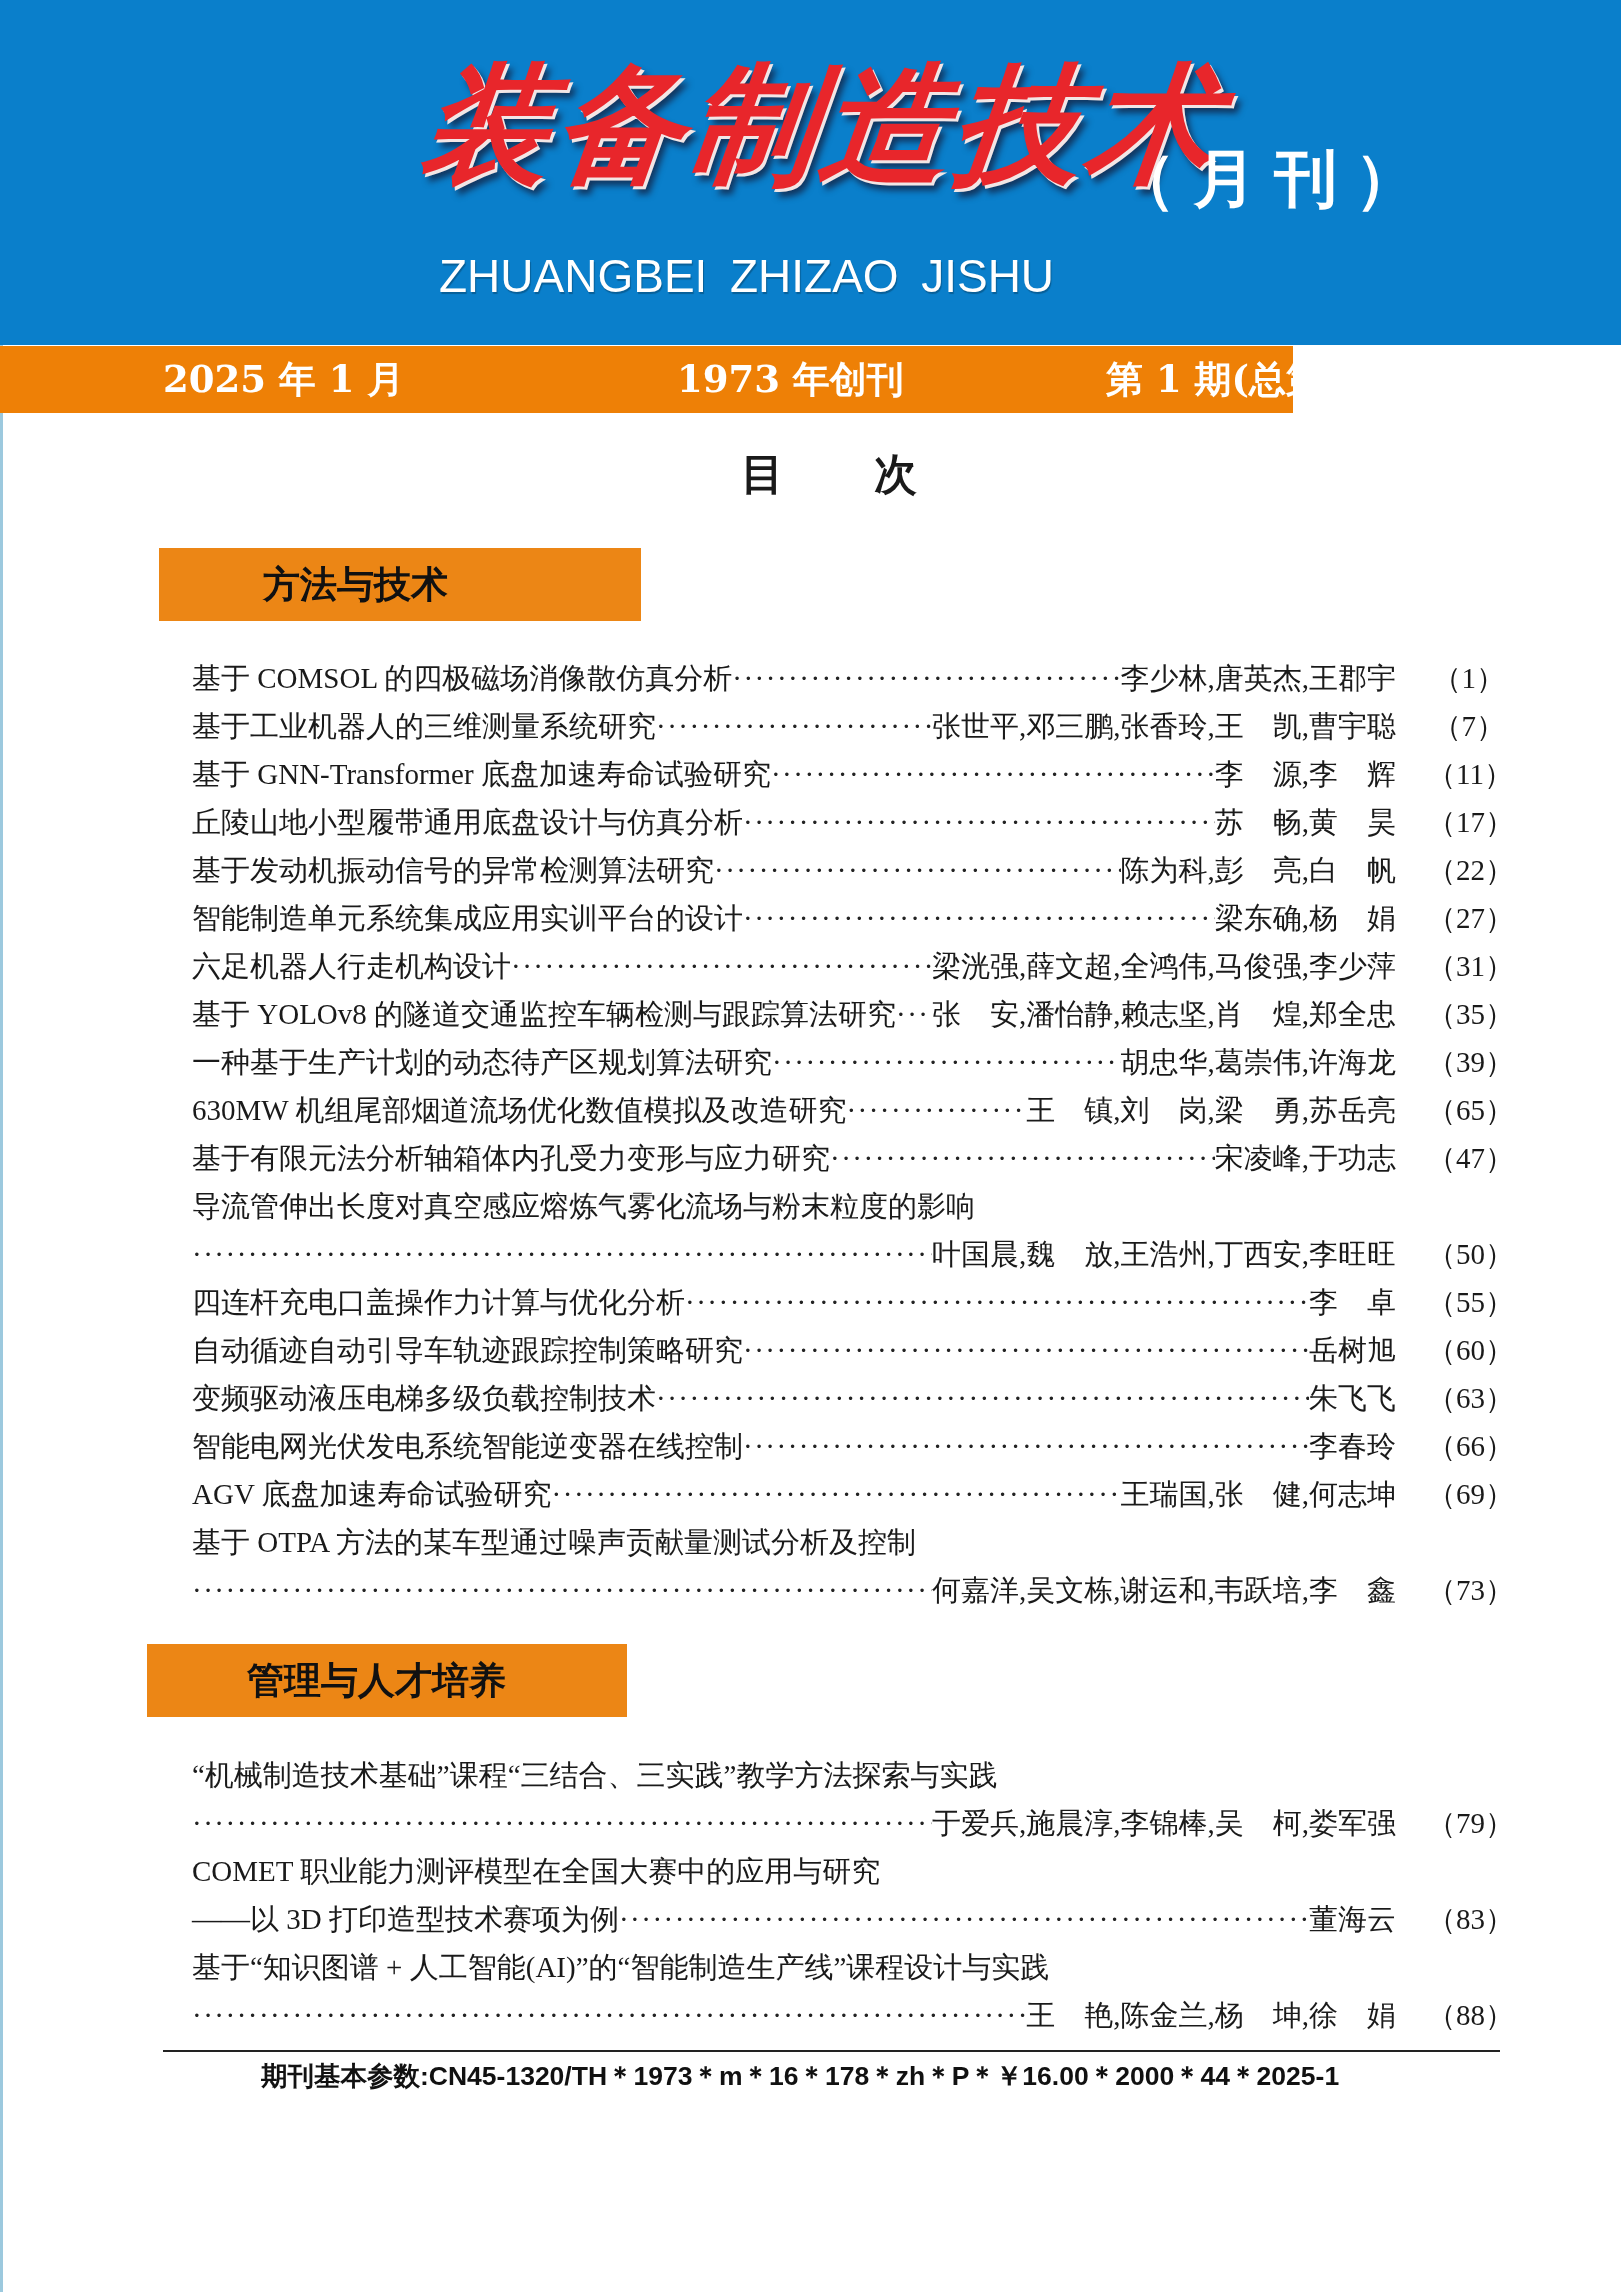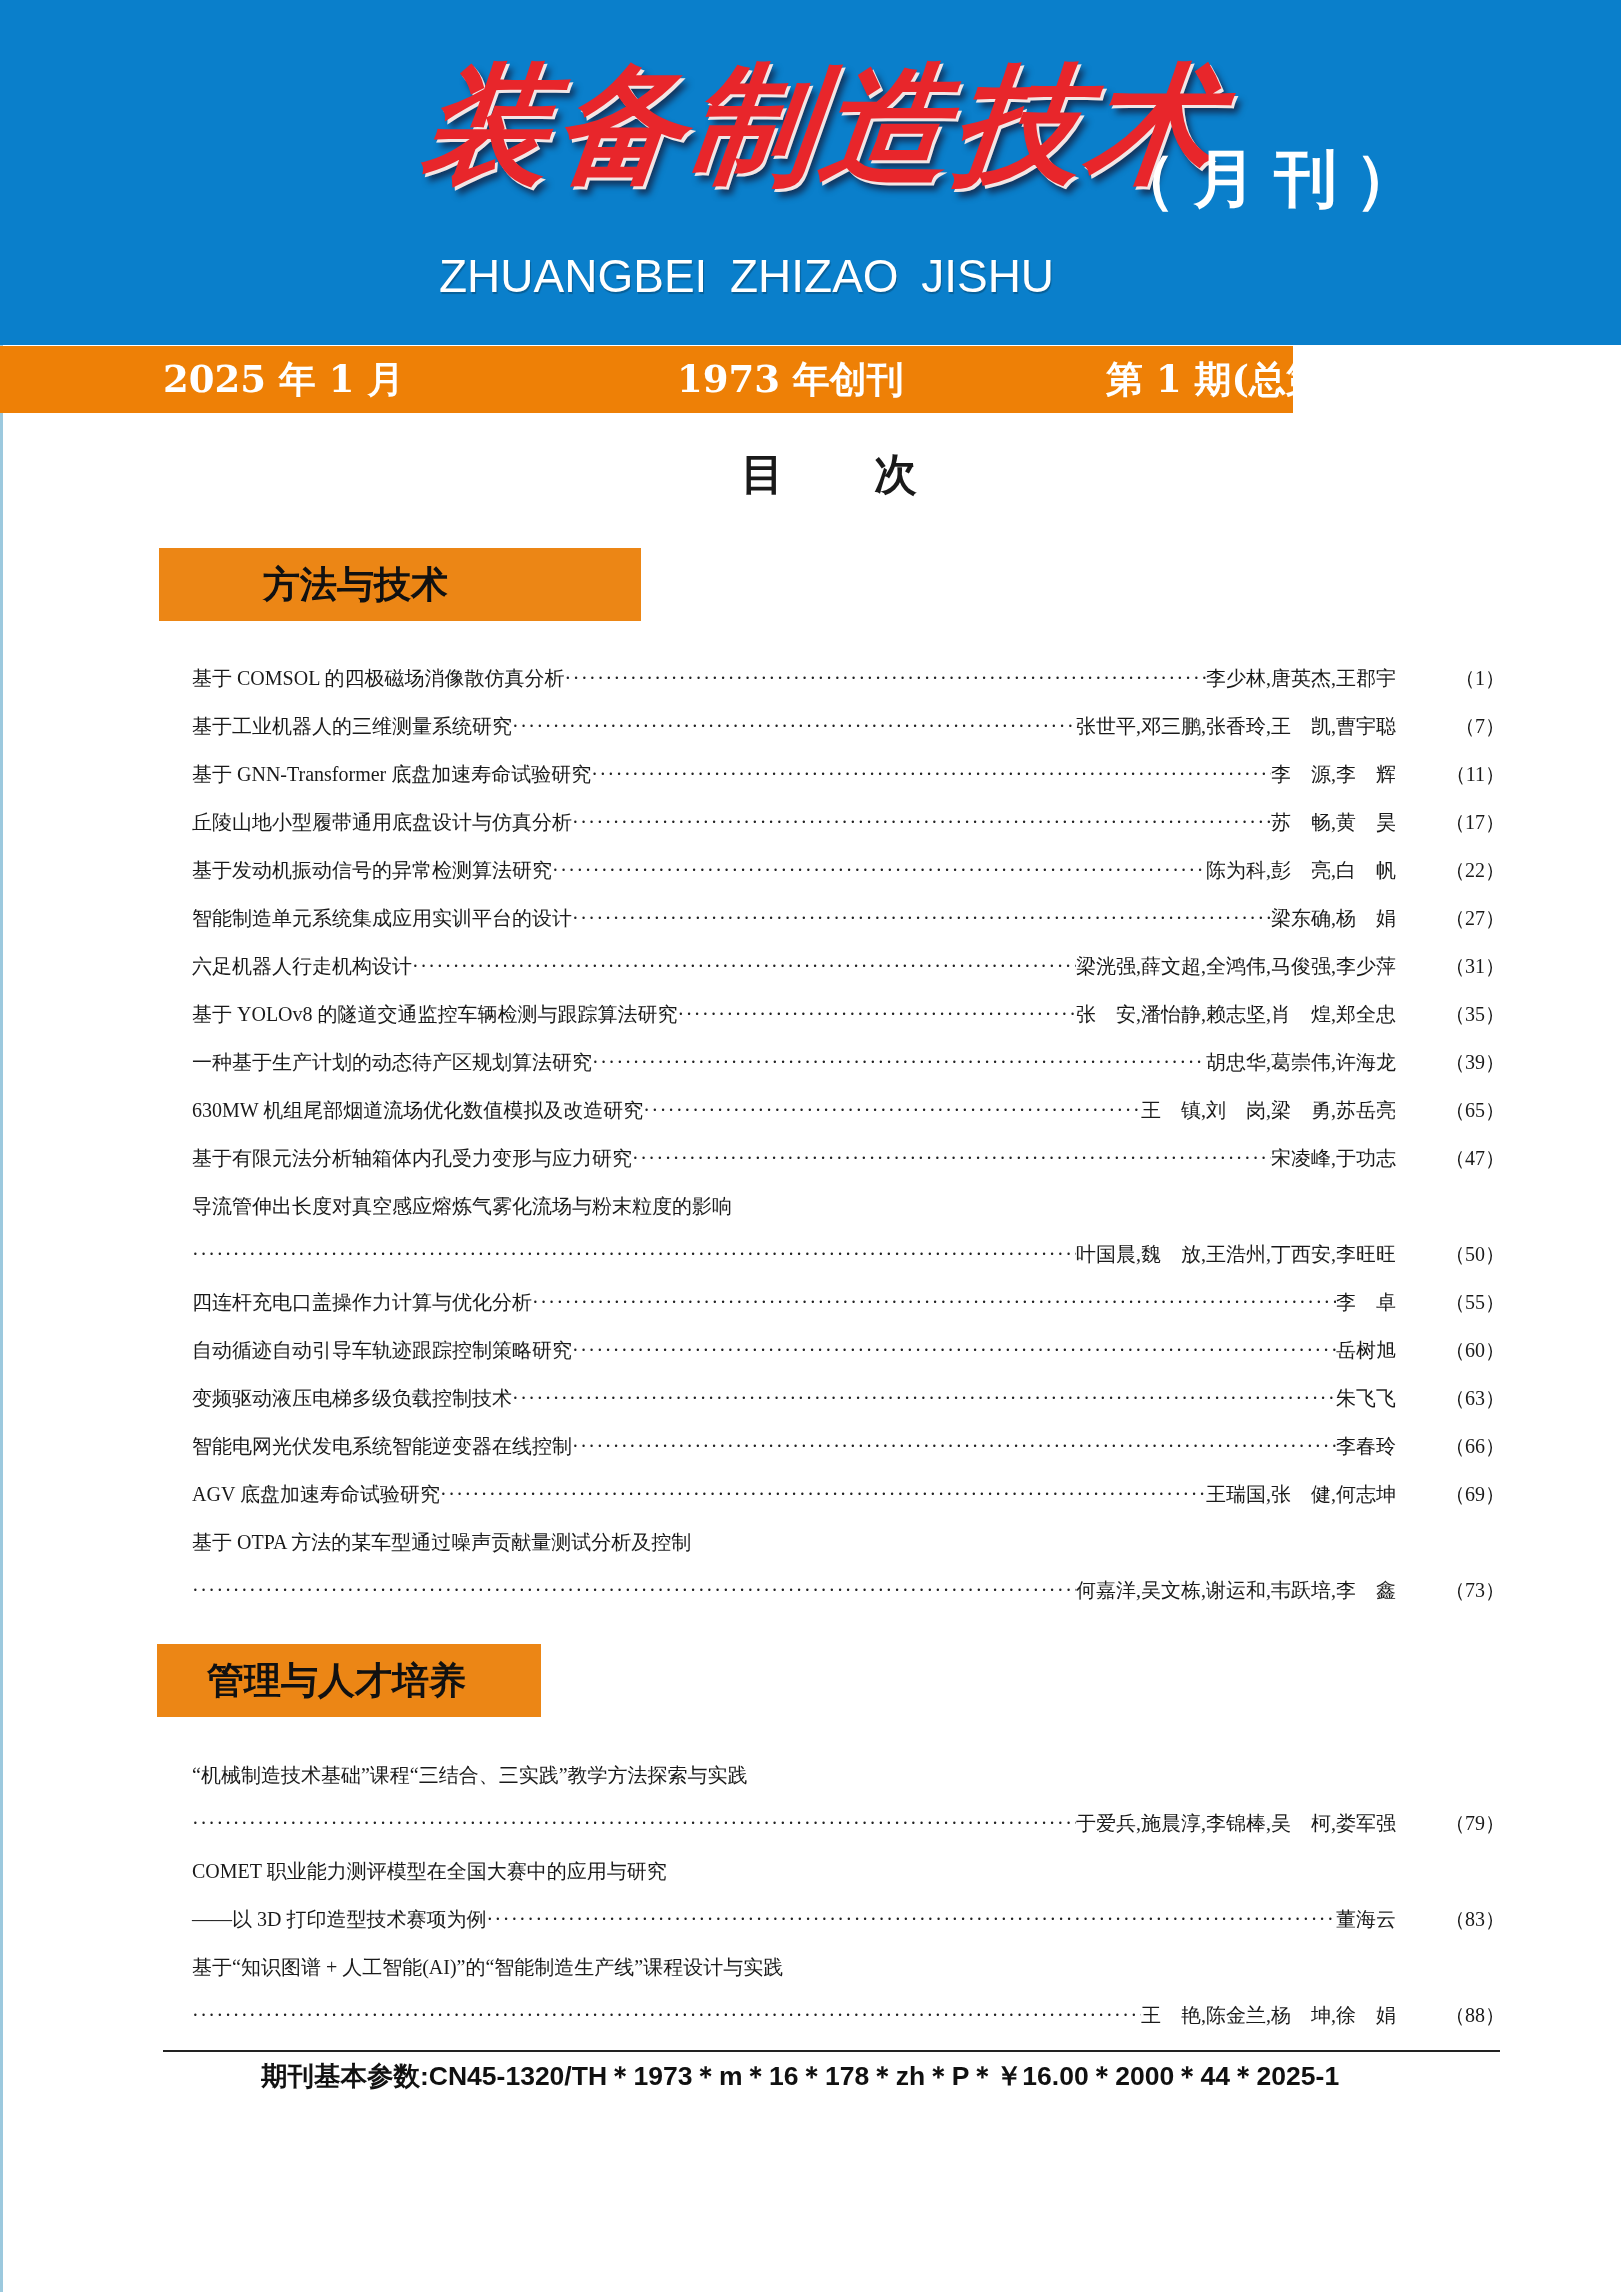--- a/index.html
+++ b/index.html
@@ -106,29 +106,29 @@
     height: 73px;
     font-family: "DejaVu Sans", sans-serif;
     font-weight: bold;
     font-size: 37px;
     color: #111;
     line-height: 73px;
     white-space: nowrap;
     box-sizing: border-box;
   }
   .section-1 { left: 159px; top: 548px; width: 482px; padding-left: 104px; }
-  .section-2 { left: 157px; top: 1644px; width: 384px; padding-left: 50px; }
+  .section-2 { left: 147px; top: 1644px; width: 480px; padding-left: 100px; }
 
   
   .toc {
     position: absolute;
     left: 192px;
     width: 1313px;
     font-family: "Liberation Serif", "DejaVu Serif", serif;
-    font-size: 20px;
+    font-size: 29px;
   }
   .toc-1 { top: 654px; }
   .toc-2 { top: 1751px; }
   .row {
     position: relative;
     height: 48px;
     line-height: 48px;
     white-space: nowrap;
   }
   .row .line {

